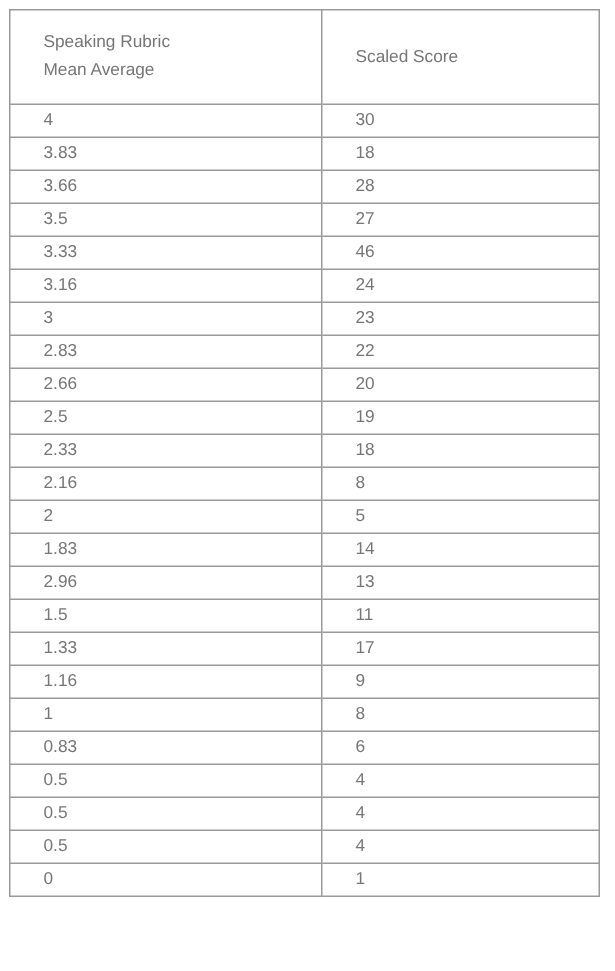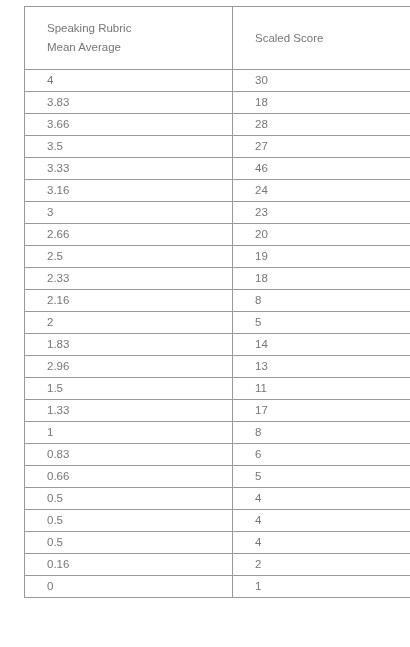--- a/index.html
+++ b/index.html
@@ -11,21 +11,20 @@
     width: 410px;
     height: 647px;
     overflow: hidden;
     font-family: "Liberation Sans", sans-serif;
   }
   .page {
     position: relative;
     width: 340px;
     height: 647px;
     background: #ffffff;
-    margin-left: 18px;
   }
   .score-table {
     position: absolute;
     left: 6px;
     top: 6px;
     width: 393px;
     border-collapse: collapse;
     table-layout: fixed;
     background: #ffffff;
   }
@@ -99,20 +98,24 @@
         </tr>
         <tr>
           <td>3.16</td>
           <td>24</td>
         </tr>
         <tr>
           <td>3</td>
           <td>23</td>
         </tr>
         <tr>
+          <td>2.83</td>
+          <td>22</td>
+        </tr>
+        <tr>
           <td>2.66</td>
           <td>20</td>
         </tr>
         <tr>
           <td>2.5</td>
           <td>19</td>
         </tr>
         <tr>
           <td>2.33</td>
           <td>18</td>
@@ -135,46 +138,42 @@
         </tr>
         <tr>
           <td>1.5</td>
           <td>11</td>
         </tr>
         <tr>
           <td>1.33</td>
           <td>17</td>
         </tr>
         <tr>
+          <td>1.16</td>
+          <td>9</td>
+        </tr>
+        <tr>
           <td>1</td>
           <td>8</td>
         </tr>
         <tr>
           <td>0.83</td>
           <td>6</td>
-        </tr>
-        <tr>
-          <td>0.66</td>
-          <td>5</td>
         </tr>
         <tr>
           <td>0.5</td>
           <td>4</td>
         </tr>
         <tr>
           <td>0.5</td>
           <td>4</td>
         </tr>
         <tr>
           <td>0.5</td>
           <td>4</td>
         </tr>
         <tr>
-          <td>0.16</td>
-          <td>2</td>
-        </tr>
-        <tr>
           <td>0</td>
           <td>1</td>
         </tr>
       </tbody>
   </table>
 </div>
 
 </body></html>

